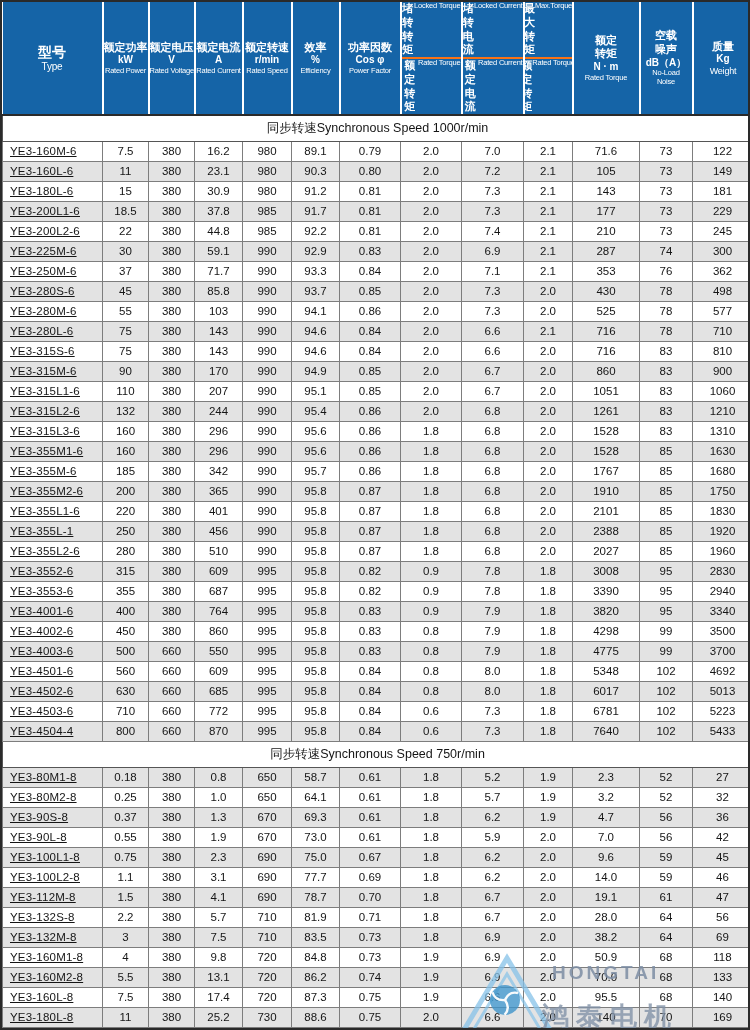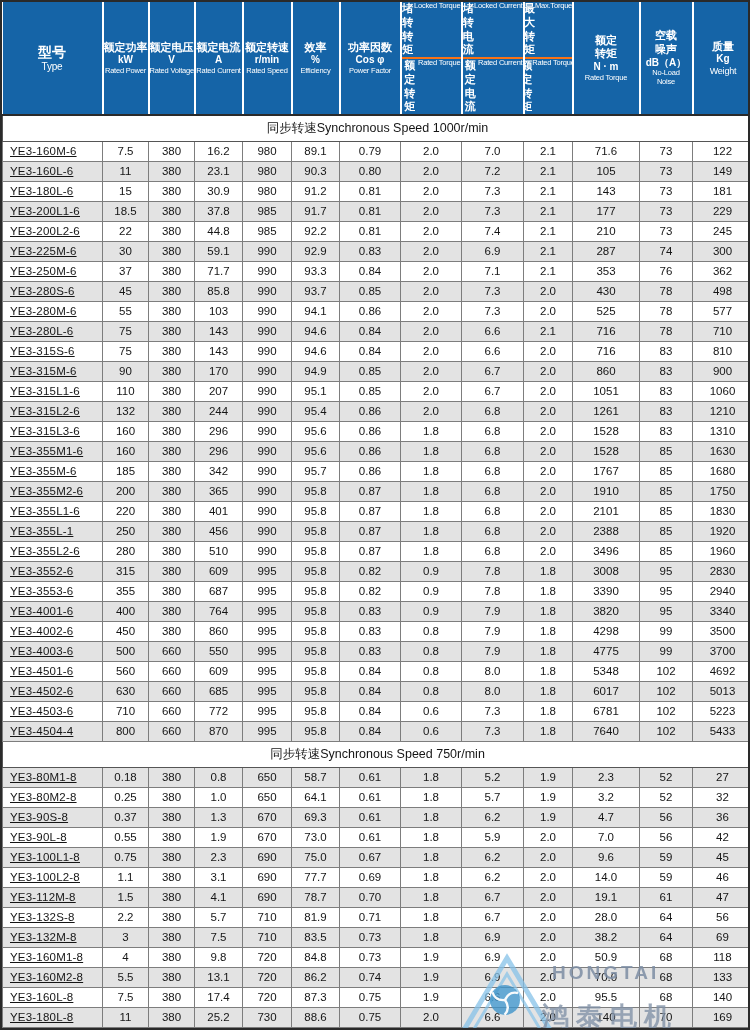--- a/index.html
+++ b/index.html
@@ -458,21 +458,21 @@
           <td class="type-cell">YE3-355L2-6</td>
           <td>280</td>
           <td>380</td>
           <td>510</td>
           <td>990</td>
           <td>95.8</td>
           <td>0.87</td>
           <td>1.8</td>
           <td>6.8</td>
           <td>2.0</td>
-          <td>3496</td>
+          <td>2027</td>
           <td>85</td>
           <td>1960</td>
         </tr>
         <tr class="stripe">
           <td class="type-cell">YE3-3552-6</td>
           <td>315</td>
           <td>380</td>
           <td>609</td>
           <td>995</td>
           <td>95.8</td>

